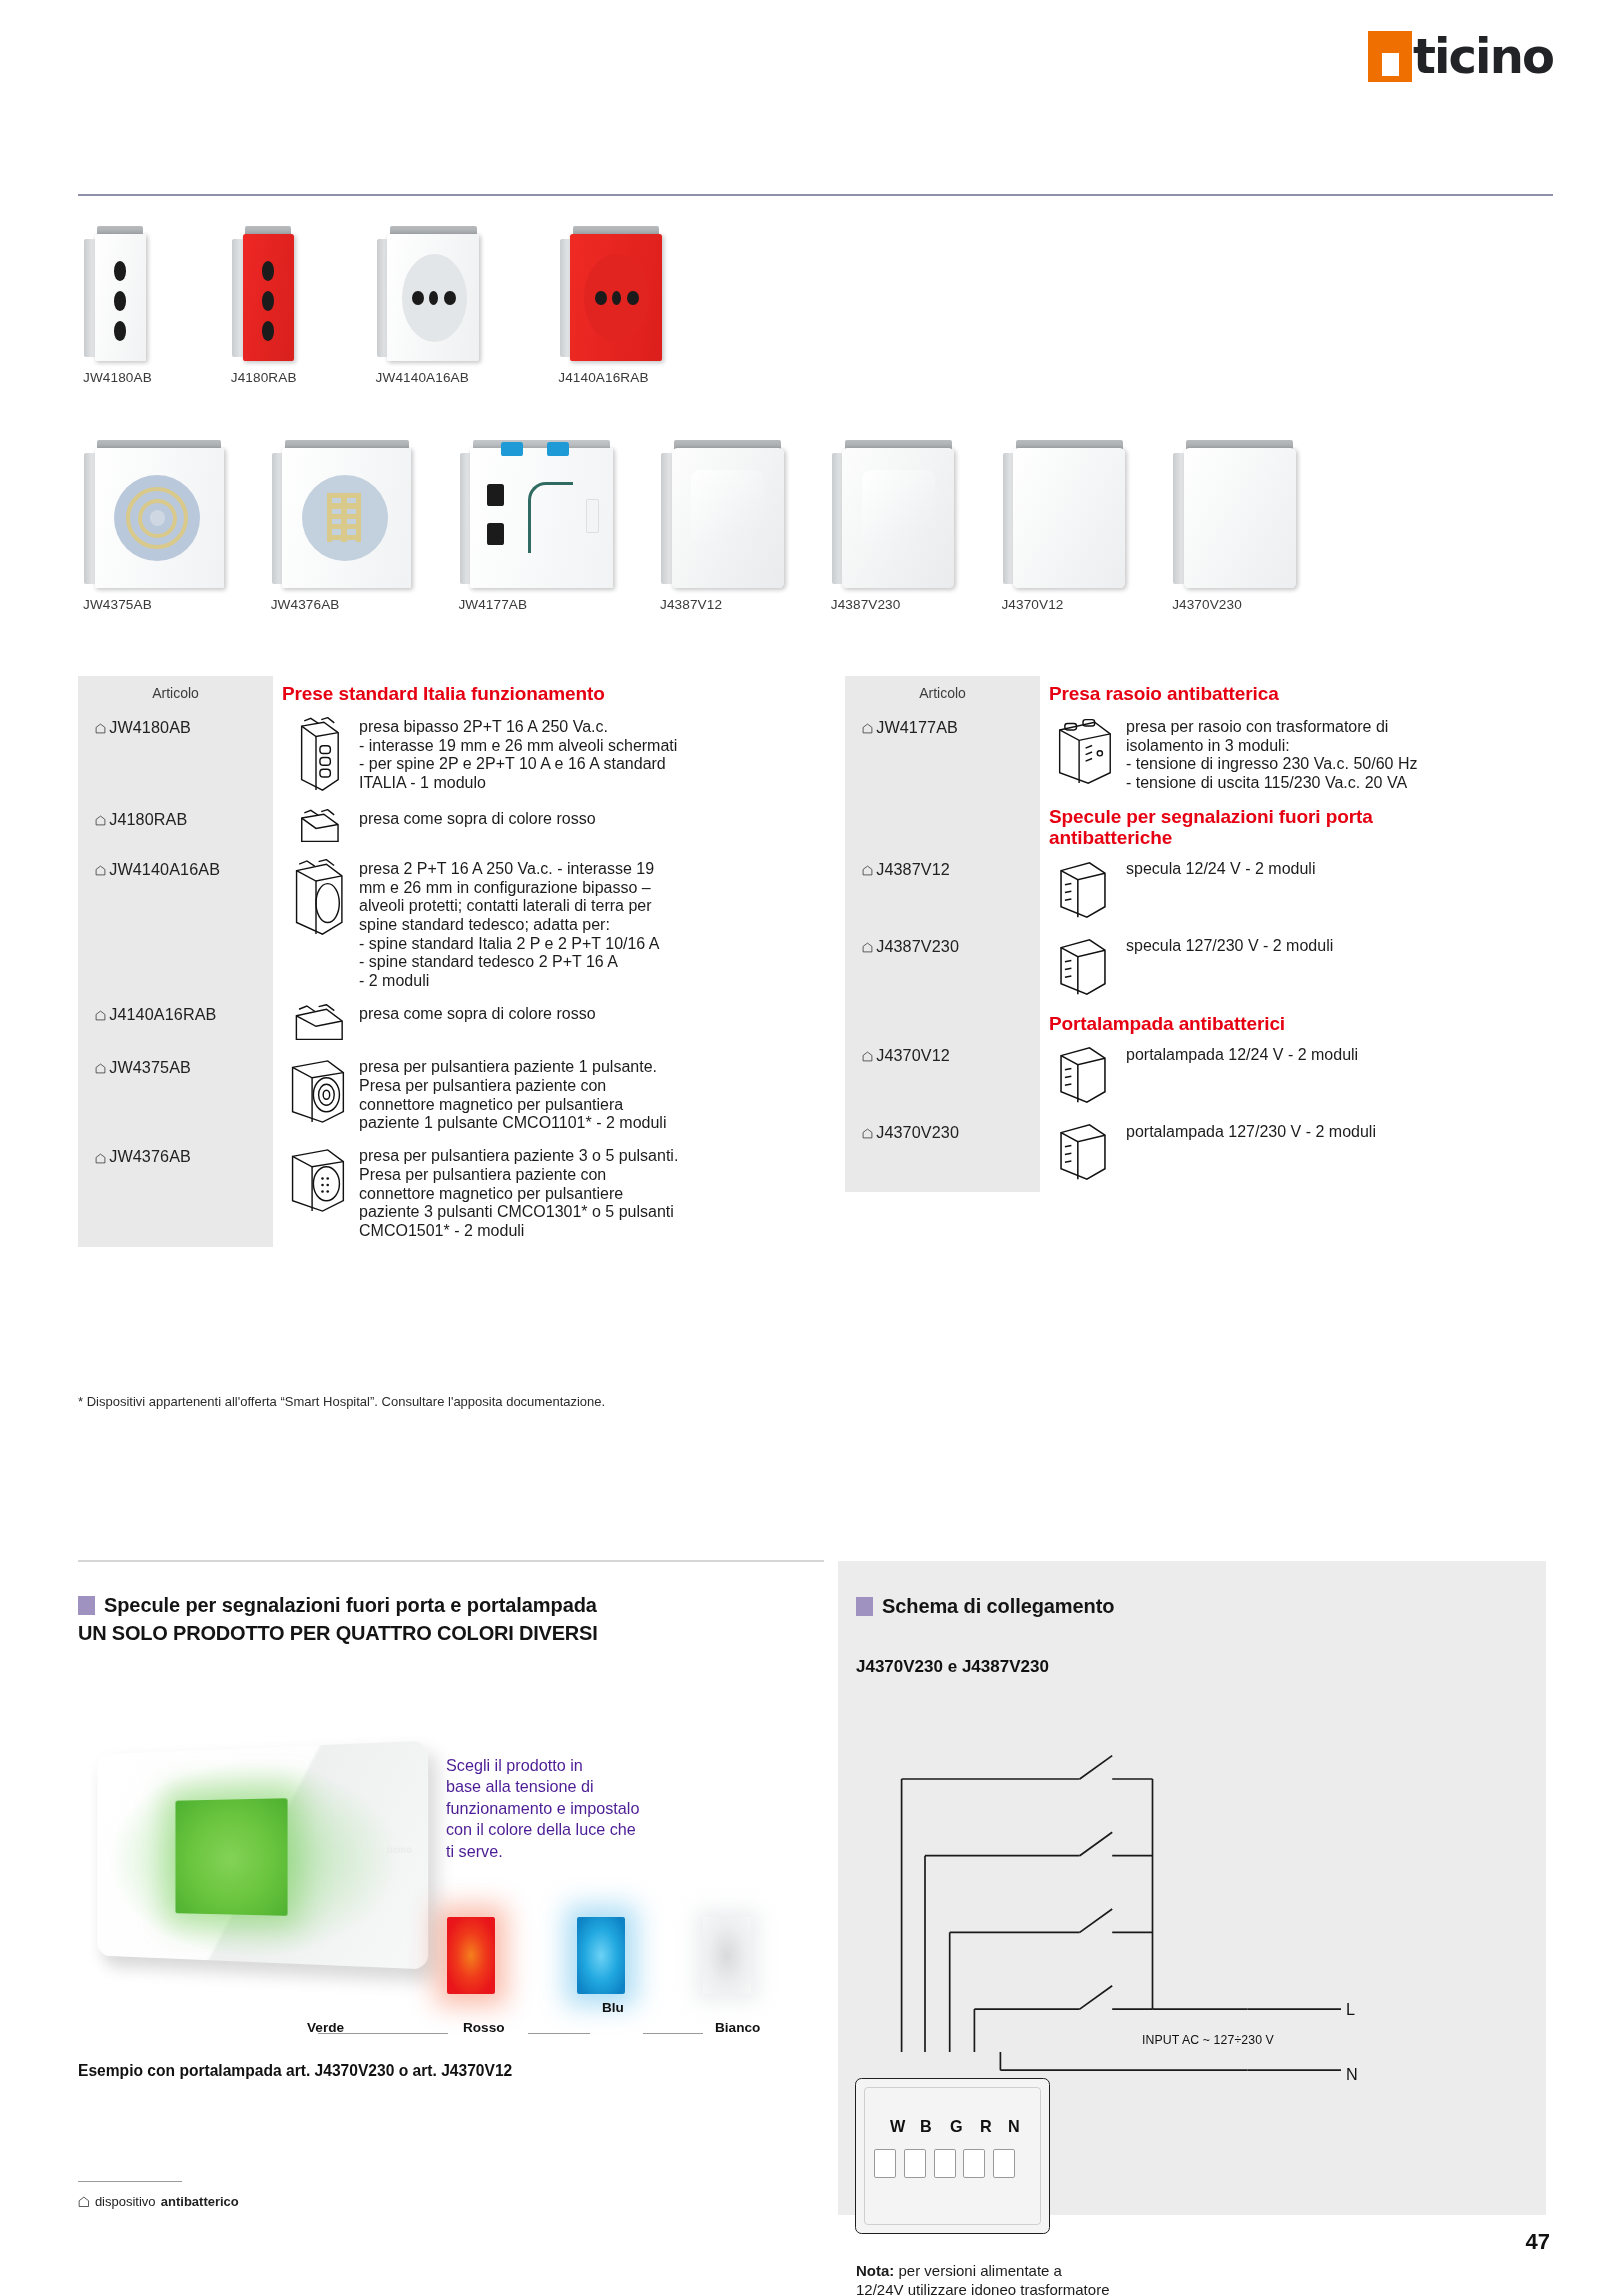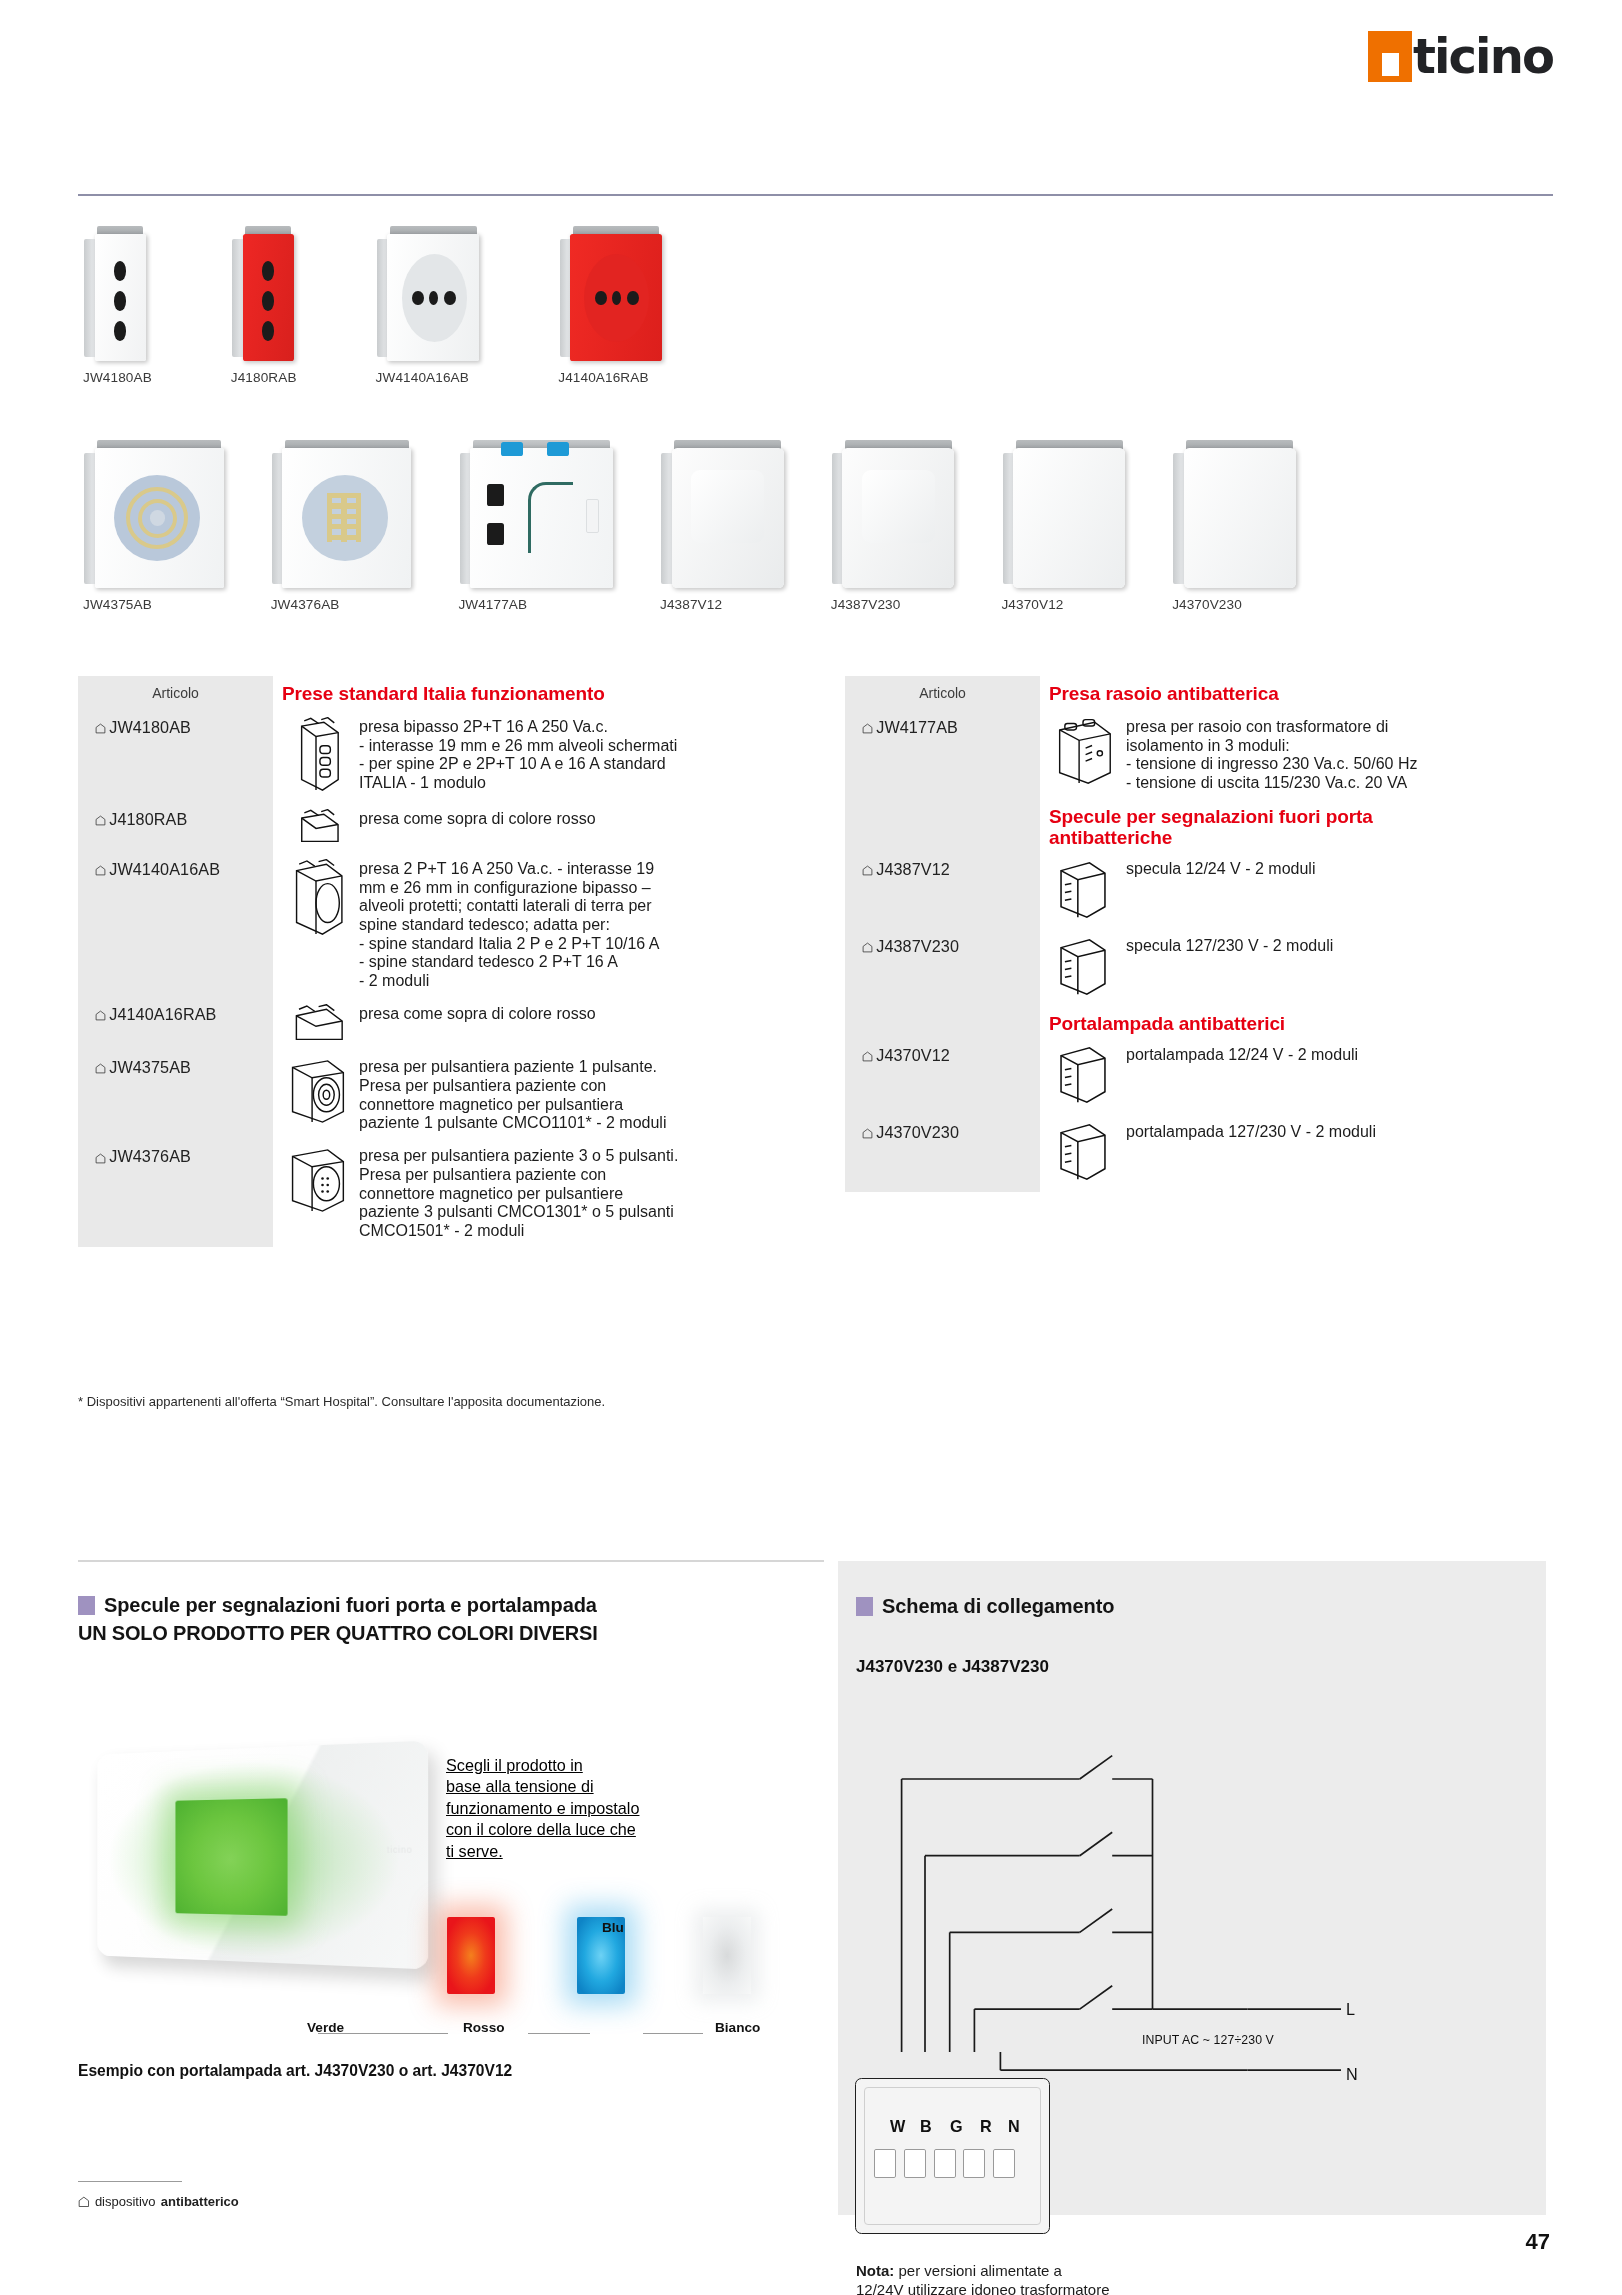--- a/index.html
+++ b/index.html
@@ -573,35 +573,35 @@
       <div class="h2">Specule per segnalazioni fuori porta e portalampada</div>
     </div>
     <div class="h2sub" style="margin-top:5.2px;">UN SOLO PRODOTTO PER QUATTRO COLORI DIVERSI</div>
   </div>
 
   <div class="plate" style="left:83px; top:1748px;">
     <div class="plate-win"></div>
     <div class="plate-brand">ticino</div>
   </div>
 
-  <div style="position:absolute; left:446px; top:1755px; width:286px; font-size:16.2px; line-height:1.32; color:#000000; white-space:pre-line;text-decoration:underline;">Scegli il prodotto in
+  <div style="position:absolute; left:446px; top:1755px; width:286px; font-size:16.2px; line-height:1.32; color:#4c1d95; white-space:pre-line;">Scegli il prodotto in
 base alla tensione di
 funzionamento e impostalo
 con il colore della luce che
 ti serve.</div>
 
   <div class="swatch sw-red" style="left:447px;  top:1917px;"></div>
   <div class="swatch sw-blue" style="left:577px;  top:1917px;"></div>
   <div class="swatch sw-white" style="left:703px; top:1917px;"></div>
 
   <div class="clabel" style="left:259px;  top:2020px;margin-left:48px;">Verde</div>
   <div class="cline" style="left:318px;  top:2033px; width:130px;"></div>
   <div class="clabel" style="left:463px;  top:2020px;">Rosso</div>
   <div class="cline" style="left:528px;  top:2033px; width:62px;"></div>
-  <div class="clabel" style="left:602px;  top:1920px;text-align:center;">Blu</div>
+  <div class="clabel" style="left:602px;  top:2000px;text-align:center;">Blu</div>
   <div class="cline" style="left:643px;  top:2033px; width:60px;"></div>
   <div class="clabel" style="left:715px; top:2020px;">Bianco</div>
 
   <div class="caption" style="left:78px; top:2062px;">Esempio con portalampada art. J4370V230 o art. J4370V12</div>
 
   <div class="legend-rule" style="left:78px; top:2181px;"></div>
   <div class="legend" style="left:78px; top:2194px;">
     <svg width="11.7" height="11.7" viewBox="0 0 20 20">
         <path d="M10 2 L18 8 L18 18 L2 18 L2 8 Z" fill="none" stroke="#333" stroke-width="1.4"></path>
       </svg>

